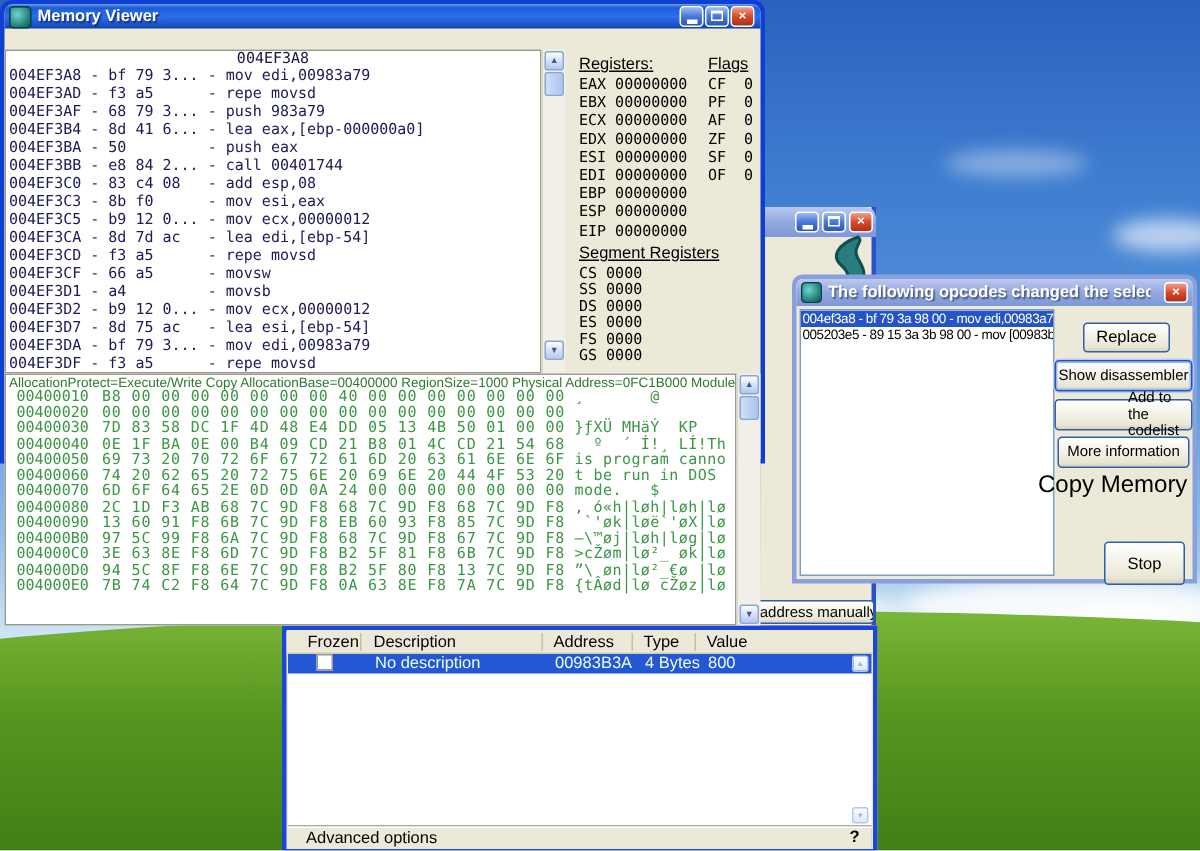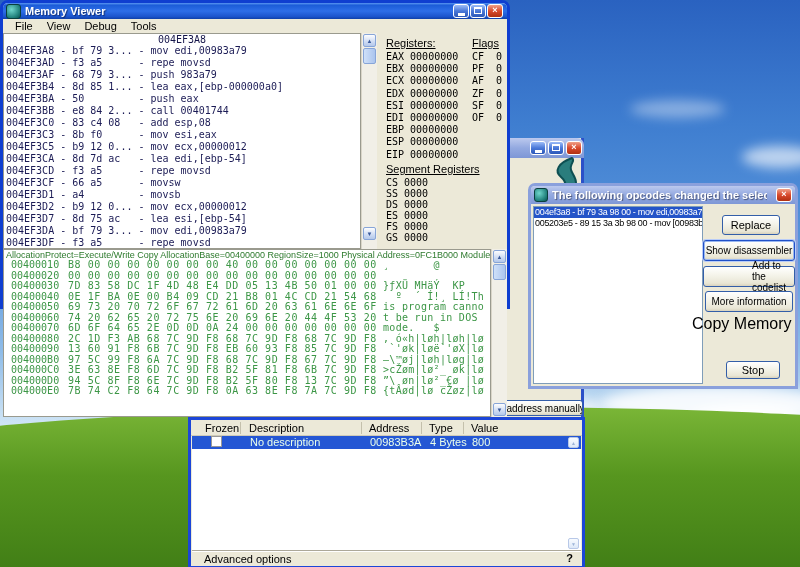--- a/index.html
+++ b/index.html
@@ -91,21 +91,21 @@
   #op-close{right:3px;top:2px;}
   #oplist{position:absolute;left:2px;top:20px;width:170px;height:178px;background:#fff;border:1px solid #7f9db9;box-sizing:border-box;overflow:hidden;}
   .op-item{font-size:9px;letter-spacing:-.3px;line-height:11px;height:11px;white-space:nowrap;color:#000;padding-left:1px;}
   .op-item.selected{background:#2454c8;color:#fff;}
   #btn-replace{left:191px;top:29px;width:58px;height:20px;}
   #btn-showdis{left:172px;top:54px;width:92px;height:21px;font-size:10px;border-color:#2050c8;
     box-shadow:inset 0 0 0 1px #9ab8f0,0 0 0 1px #b8ccf8;}
   #btn-addcode{left:172px;top:80px;width:92px;height:21px;font-size:10px;padding-left:48px;}
   #btn-moreinfo{left:174px;top:105px;width:88px;height:21px;font-size:10px;}
   #lbl-copymem{position:absolute;left:161px;top:129px;font-size:16px;color:#000;}
-  #btn-stop{left:195px;top:175px;width:54px;height:18px;}
+  #btn-stop{left:205px;top:175px;width:54px;height:29px;}
 </style>
 </head>
 <body>
 
 <div id="screen">
 
   <div class="cloud" style="left:600px;top:386px;width:230px;height:36px;"></div>
   <div class="cloud" style="left:690px;top:404px;width:120px;height:26px;"></div>
   <div class="cloud" style="left:528px;top:398px;width:75px;height:18px;opacity:.8;"></div>
   <div class="cloud" style="left:742px;top:146px;width:75px;height:22px;opacity:.75;"></div>
@@ -163,34 +163,28 @@
     </div>
     <div id="mv-btns">
       <span class="tbtn" style="left:0;top:0;">
           <span style="display:block;width:7px;height:3px;background:#fff;margin:8px auto 0;"></span>
         </span>
       <span class="tbtn" style="left:17px;top:0;">
           <span style="display:block;width:8px;height:7px;border:1px solid #fff;border-top:2px solid #fff;margin:2px auto 0;box-sizing:border-box;"></span>
         </span>
       <span class="tbtn close" style="left:34px;top:0;">×</span>
     </div>
-    <div id="mv-menu">
-        <div class="menu-item">File</div>
-        <div class="menu-item">View</div>
-        <div class="menu-item">Debug</div>
-        <div class="menu-item">Tools</div>
-      </div>
 
     <div id="disasm">
       <div id="disasm-header" class="mono">004EF3A8</div>
       <div>
           <div class="disasm-line mono">004EF3A8 - bf 79 3... - mov edi,00983a79</div>
           <div class="disasm-line mono">004EF3AD - f3 a5      - repe movsd</div>
           <div class="disasm-line mono">004EF3AF - 68 79 3... - push 983a79</div>
-          <div class="disasm-line mono">004EF3B4 - 8d 85 1... - lea eax,[ebp-000000a0]</div>
+          <div class="disasm-line mono">004EF3B4 - 8d 41 6... - lea eax,[ebp-000000a0]</div>
           <div class="disasm-line mono">004EF3BA - 50         - push eax</div>
           <div class="disasm-line mono">004EF3BB - e8 84 2... - call 00401744</div>
           <div class="disasm-line mono">004EF3C0 - 83 c4 08   - add esp,08</div>
           <div class="disasm-line mono">004EF3C3 - 8b f0      - mov esi,eax</div>
           <div class="disasm-line mono">004EF3C5 - b9 12 0... - mov ecx,00000012</div>
           <div class="disasm-line mono">004EF3CA - 8d 7d ac   - lea edi,[ebp-54]</div>
           <div class="disasm-line mono">004EF3CD - f3 a5      - repe movsd</div>
           <div class="disasm-line mono">004EF3CF - 66 a5      - movsw</div>
           <div class="disasm-line mono">004EF3D1 - a4         - movsb</div>
           <div class="disasm-line mono">004EF3D2 - b9 12 0... - mov ecx,00000012</div>

